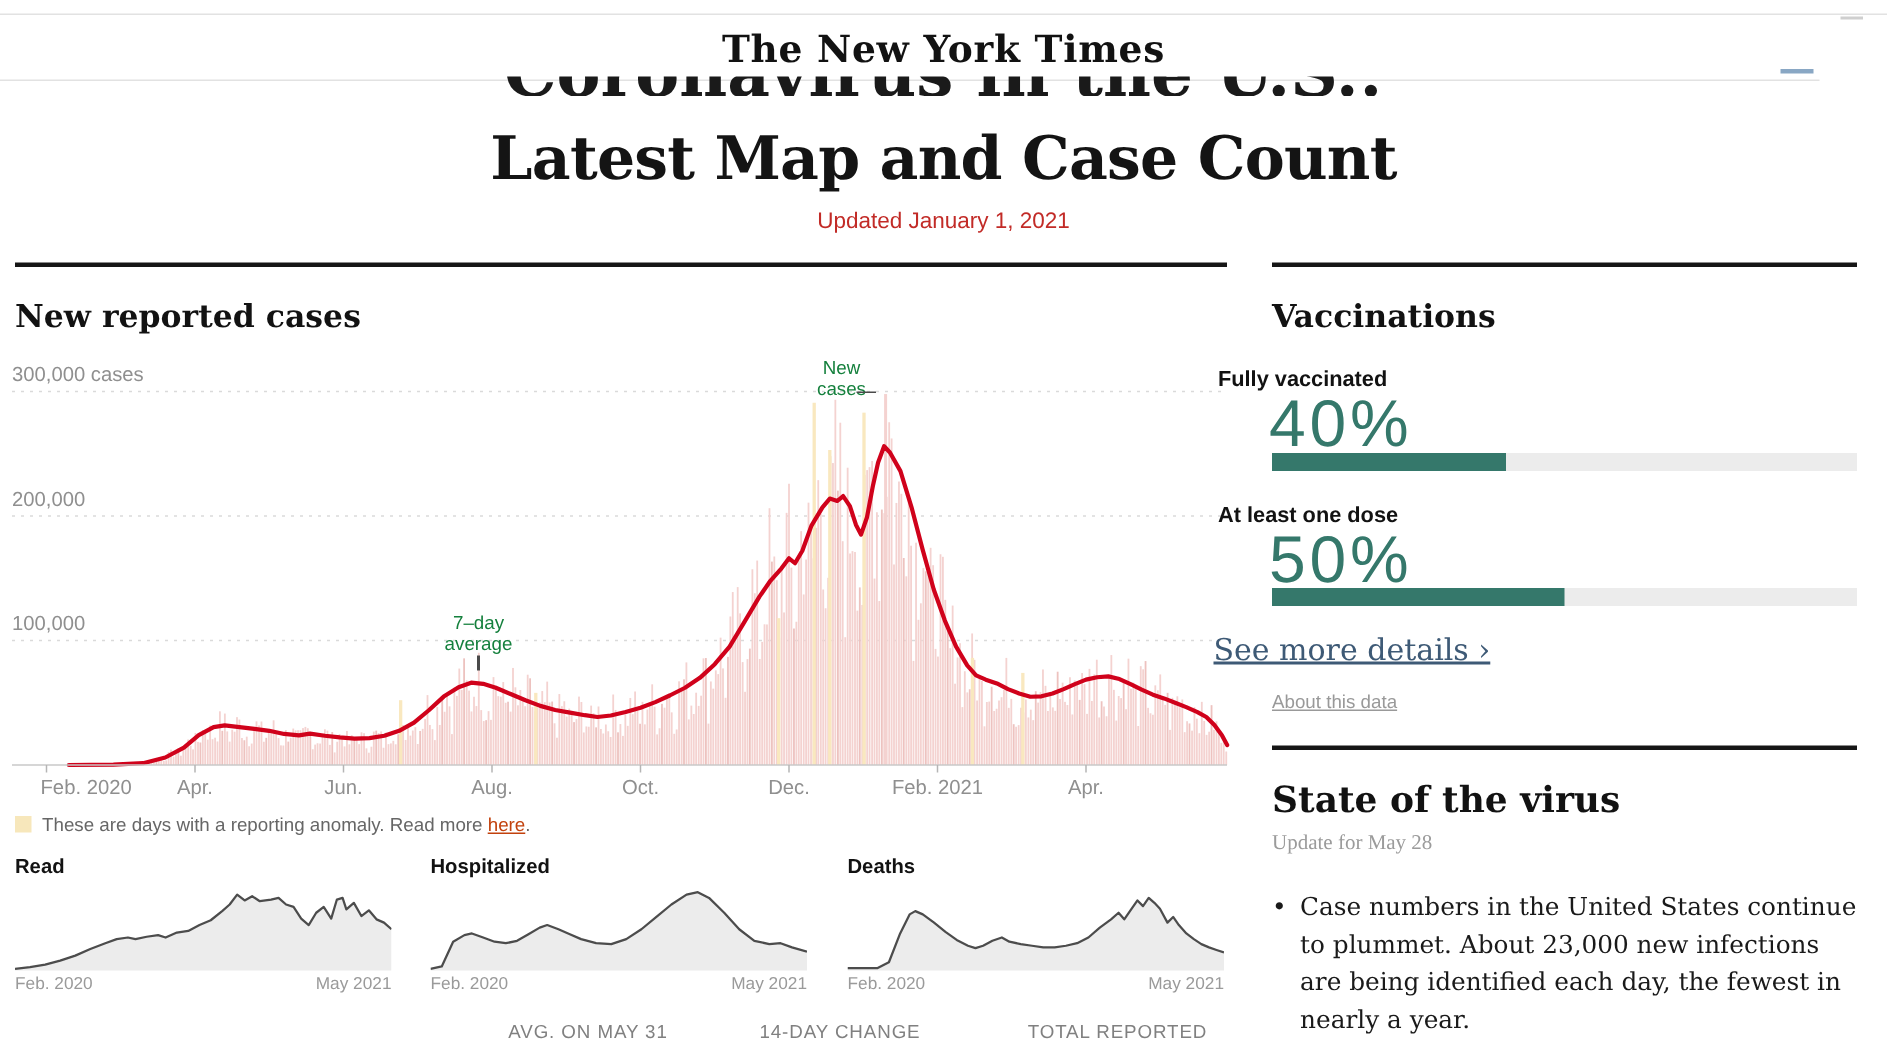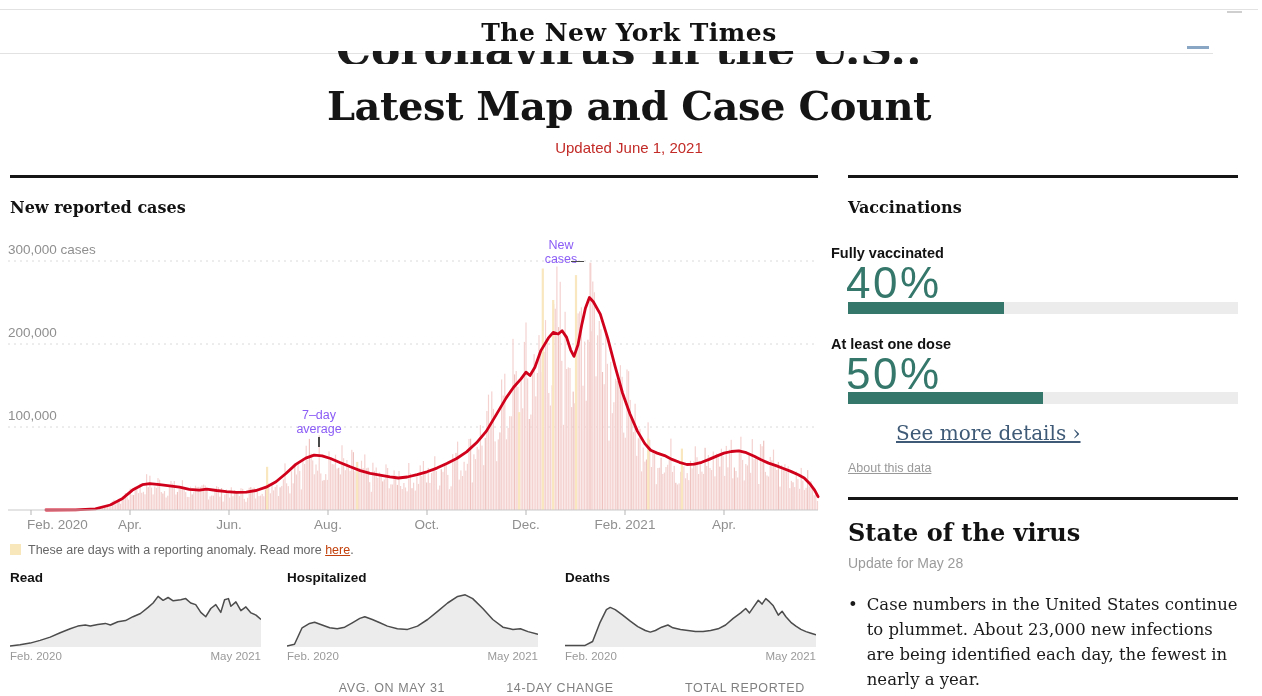--- a/index.html
+++ b/index.html
@@ -9,60 +9,60 @@
   .artifact{position:absolute;}
   .logo{position:absolute;top:18px;left:0;right:0;text-align:center;
         font-family:"DejaVu Serif",serif;font-weight:bold;font-size:25px;letter-spacing:.5px;color:#121212;}
   .kicker{position:absolute;top:51px;left:0;right:0;height:13px;overflow:hidden;text-align:center;}
   .kicker span{display:inline-block;font-family:"DejaVu Serif",serif;font-weight:bold;font-size:44px;
         line-height:44px;margin-top:-33px;color:#1a1a1a;}
   .page-title{position:absolute;top:66px;left:0;right:0;text-align:center;
         font-family:"DejaVu Serif",serif;font-weight:bold;font-size:40px;letter-spacing:-.5px;color:#141414;}
   .updated{position:absolute;top:139px;left:0;right:0;text-align:center;font-size:15px;color:#c22b27;}
   .rule{position:absolute;top:175px;height:3px;background:#161616;}
-  .sec-title{position:absolute;font-family:"DejaVu Serif",serif;font-weight:bold;font-size:16px;color:#121212;}
-  .anno{position:absolute;font-size:12.5px;line-height:13.5px;color:#8b5cf6;}
+  .sec-title{position:absolute;font-family:"DejaVu Serif",serif;font-weight:bold;font-size:21px;color:#121212;}
+  .anno{position:absolute;font-size:12.5px;line-height:13.5px;color:#15803d;}
   .anno-dash{position:absolute;border-top:1.5px solid #4a4a4a;}
   .anno-tick{position:absolute;width:1.5px;background:#4a4a4a;}
   .anomaly-note{position:absolute;top:543px;left:10px;font-size:12.5px;color:#666;}
   .swatch{display:inline-block;width:11px;height:11px;background:#f7e7bb;margin-right:7px;vertical-align:-1px;}
   .anomaly-note a{color:#c2410c;}
   .mini-title{position:absolute;font-size:13.5px;font-weight:bold;color:#121212;}
   .mini-axis{position:absolute;top:650px;font-size:11.5px;color:#9a9a9a;}
   .mini-axis .r{float:right;}
   .stat-head{position:absolute;top:681px;width:200px;text-align:center;font-size:12.5px;
         letter-spacing:.6px;color:#808080;}
-  .vax-label{position:absolute;left:831px;font-size:14.5px;font-weight:bold;color:#121212;}
+  .vax-label{position:absolute;left:812px;font-size:14.5px;font-weight:bold;color:#121212;}
   .vax-pct{position:absolute;left:846px;font-size:44px;letter-spacing:2.5px;color:#35786b;}
   .vax-bar{position:absolute;left:848px;width:390px;height:12px;background:#ececec;}
   .vax-fill{height:12px;background:#35786b;}
-  .see-more{position:absolute;left:896px;top:421px;font-family:"DejaVu Serif",serif;font-size:20px;
+  .see-more{position:absolute;left:809px;top:421px;font-family:"DejaVu Serif",serif;font-size:20px;
         color:#3e5a76;text-decoration:underline;}
   .about-link{position:absolute;left:848px;top:461px;font-size:12.5px;color:#999;text-decoration:underline;}
-  .sotv-sub{position:absolute;left:848px;top:555px;font-size:14px;color:#9b9b9b;}
+  .sotv-sub{position:absolute;left:848px;top:555px;font-size:14px;color:#9b9b9b;font-family:Liberation Serif, serif;}
   .sotv-item{position:absolute;left:848px;top:592px;width:392px;display:flex;
         font-family:"DejaVu Serif",serif;font-size:16.5px;line-height:25px;color:#1a1a1a;}
   .sotv-item .b{margin-right:9px;}
   svg text{font-family:"Liberation Sans",sans-serif;}
   .chart-wrap{position:absolute;left:0;top:0;}
 </style>
 </head>
 <body>
 
 <div class="page">
 
   <div class="hairline" style="top:9px;left:0;width:1262px;"></div>
   <div class="logo">The New York Times</div>
   <div class="hairline" style="top:53px;left:0;width:1213px;"></div>
   <div class="artifact" style="left:1227px;top:11px;width:15px;height:2px;background:#cfcfcf;"></div>
   <div class="artifact" style="left:1187px;top:46px;width:22px;height:2.5px;background:#89a7c4;"></div>
 
   <div class="kicker"><span>Coronavirus in the U.S.:</span></div>
   <h1 class="page-title" style="margin:16px;">Latest Map and Case Count</h1>
-  <div class="updated">Updated June 1, 2021</div>
+  <div class="updated">Updated January 1, 2021</div>
 
   <div class="rule" style="left:10px;width:808px;"></div>
   <div class="rule" style="left:848px;width:390px;"></div>
 
   <div class="sec-title" style="left:10px;top:198px;">New reported cases</div>
   <div class="chart-wrap">
     <svg id="main-chart" width="830" height="560" viewBox="0 0 830 560">
         <g>
           <line x1="8" x2="818" y1="261" y2="261" stroke="#dadada" stroke-dasharray="2 4"></line>
           <text x="8" y="254" fill="#8f8f8f" font-size="13.5">300,000 cases</text>

